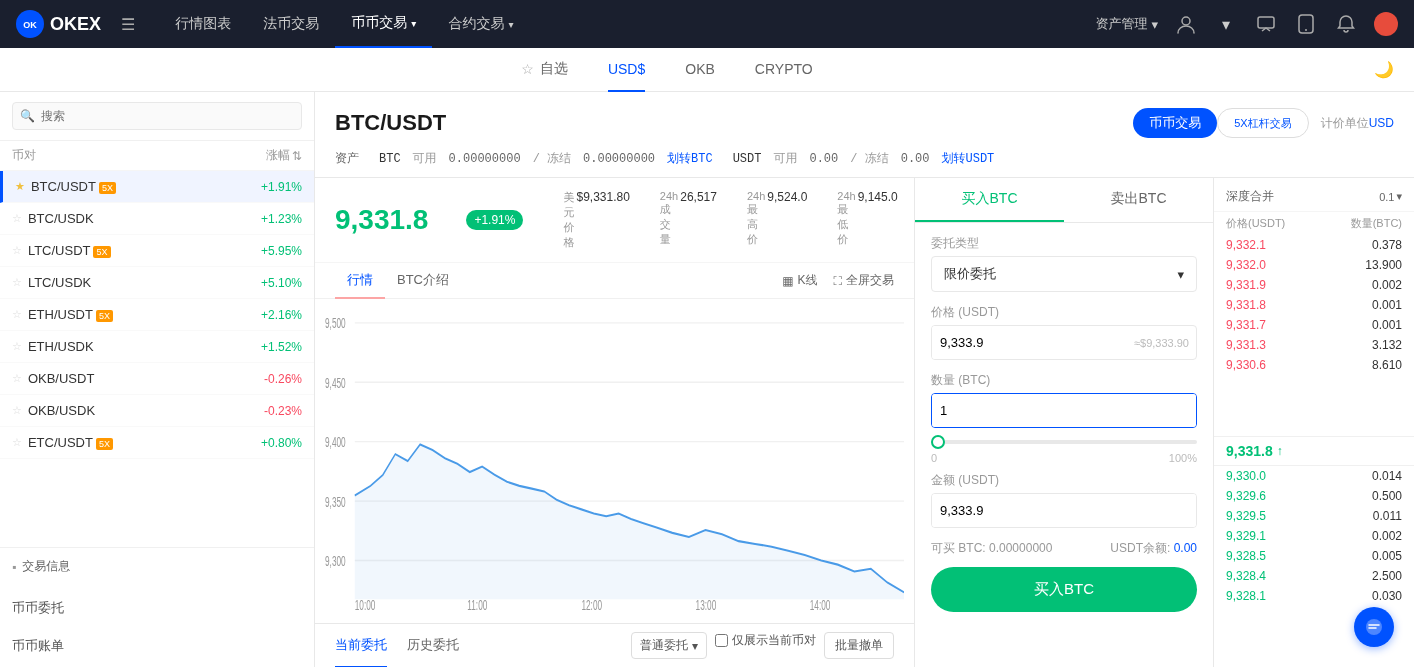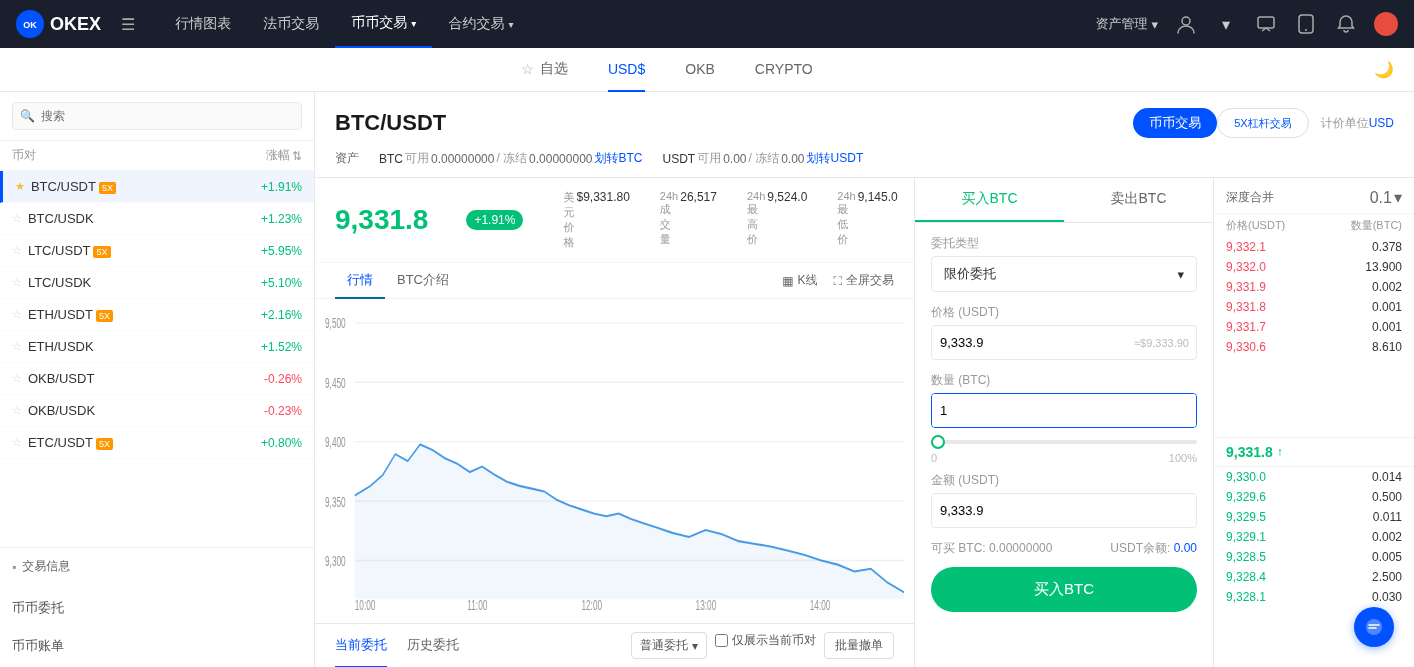--- a/index.html
+++ b/index.html
@@ -61,21 +61,21 @@
     .trading-header { background: white; padding: 16px 20px 0; border-bottom: 1px solid #e8e8e8; }
     .trading-title-row { display: flex; align-items: center; justify-content: space-between; margin-bottom: 12px; }
     .trading-title { font-size: 22px; font-weight: 600; color: #1a1a1a; }
     .btn-spot { background: #0052ff; color: white; padding: 6px 16px; border-radius: 20px; border: none; cursor: pointer; font-size: 13px; }
     .btn-leverage { background: white; color: #333; padding: 6px 16px; border-radius: 20px; border: 1px solid #ddd; cursor: pointer; font-size: 13px; }
     .btn-leverage span { color: #0052ff; font-size: 11px; }
     .unit-label { font-size: 12px; color: #999; margin-left: 12px; }
     .unit-val { font-size: 12px; color: #0052ff; }
 
     .asset-row { display: flex; align-items: center; gap: 20px; padding-bottom: 10px; font-size: 12px; color: #666; }
-    .asset-item { display: flex; align-items: center; gap: 2px; }
+    .asset-item { display: flex; align-items: center; gap: 12px; font-family: Liberation Mono, monospace; }
     .asset-label { font-weight: 500; color: #333; }
     .asset-link { color: #0052ff; cursor: pointer; }
 
     
     .trading-body { display: flex; flex: 1; overflow: hidden; }
 
     
     .left-panel { flex: 1; display: flex; flex-direction: column; overflow: hidden; background: white; }
 
     
@@ -83,21 +83,21 @@
     .main-price { font-size: 28px; font-weight: 600; color: #02c076; }
     .price-badge { background: #02c076; color: white; padding: 3px 8px; border-radius: 12px; font-size: 12px; margin-left: 8px; }
     .price-stats { display: flex; gap: 30px; margin-left: 10px; }
     .stat-item { display: flex; flex-direction: row; gap: 2px; }
     .stat-label { color: #999; font-size: 11px; }
     .stat-val { color: #333; font-size: 12px; }
 
     
     .chart-tabs { display: flex; align-items: center; padding: 0 20px; background: white; border-bottom: 1px solid #f0f0f0; height: 36px; }
     .chart-tab { padding: 0 12px; height: 36px; display: flex; align-items: center; color: #666; cursor: pointer; font-size: 13px; border-bottom: 2px solid transparent; }
-    .chart-tab.active { color: #0052ff; border-bottom: 2px solid #0369a1; }
+    .chart-tab.active { color: #0052ff; border-bottom: 2px solid #fca5a5; }
     .chart-tab-right { margin-left: auto; display: flex; gap: 16px; }
     .chart-action { display: flex; align-items: center; gap: 4px; color: #666; cursor: pointer; font-size: 12px; }
 
     
     .chart-area { flex: 1; padding: 10px; background: white; position: relative; overflow: hidden; }
 
     
     .bottom-tabs { background: white; border-top: 1px solid #e8e8e8; padding: 0 20px; height: 44px; display: flex; align-items: center; gap: 20px; }
     .bottom-tab { height: 44px; display: flex; align-items: center; color: #666; cursor: pointer; font-size: 13px; border-bottom: 2px solid transparent; }
     .bottom-tab.active { color: #0052ff; border-bottom: 2px solid #0052ff; }
@@ -129,21 +129,21 @@
 
     .available-row { display: flex; justify-content: space-between; font-size: 12px; color: #999; margin-bottom: 10px; }
     .available-link { color: #0052ff; cursor: pointer; }
 
     .buy-btn { width: 100%; background: #02c076; color: white; border: none; border-radius: 24px; padding: 13px; font-size: 15px; font-weight: 500; cursor: pointer; }
 
     
     .depth-panel { width: 200px; background: white; display: flex; flex-direction: column; }
     .depth-header { display: flex; align-items: center; justify-content: space-between; padding: 10px 12px 6px; border-bottom: 1px solid #f5f5f5; }
     .depth-title { font-size: 12px; color: #666; }
-    .depth-select { font-size: 16px; color: #666; display: flex; align-items: center; gap: 2px; cursor: pointer; }
+    .depth-select { font-size: 11px; color: #666; display: flex; align-items: center; gap: 2px; cursor: pointer; }
     .depth-cols { display: flex; justify-content: space-between; padding: 4px 12px; font-size: 11px; color: #999; }
     .depth-list { flex: 1; overflow-y: auto; }
     .depth-row { display: flex; justify-content: space-between; padding: 3px 12px; font-size: 12px; cursor: pointer; }
     .depth-row .price { }
     .depth-row .qty { color: #333; }
     .depth-mid { padding: 6px 12px; border-top: 1px solid #f0f0f0; border-bottom: 1px solid #f0f0f0; display: flex; align-items: center; gap: 4px; }
     .depth-mid-price { font-size: 14px; font-weight: 600; color: #02c076; }
     .depth-mid-arrow { color: #02c076; font-size: 12px; }
 
     .chat-btn { position: fixed; bottom: 20px; right: 20px; width: 40px; height: 40px; background: #0052ff; border-radius: 50%; display: flex; align-items: center; justify-content: center; color: white; cursor: pointer; font-size: 18px; box-shadow: 0 2px 8px rgba(0,82,255,0.4); }
@@ -512,20 +512,24 @@
           </div>
           <div class="depth-row">
             <span class="price down">9,331.8</span>
             <span class="qty">0.001</span>
           </div>
           <div class="depth-row">
             <span class="price down">9,331.7</span>
             <span class="qty">0.001</span>
           </div>
           <div class="depth-row">
+            <span class="price down">9,331.3</span>
+            <span class="qty">3.132</span>
+          </div>
+          <div class="depth-row">
             <span class="price down">9,330.6</span>
             <span class="qty">8.610</span>
           </div>
         </div>
 
         <div class="depth-mid">
           <span class="depth-mid-price">9,331.8</span>
           <span class="depth-mid-arrow">↑</span>
         </div>
 

